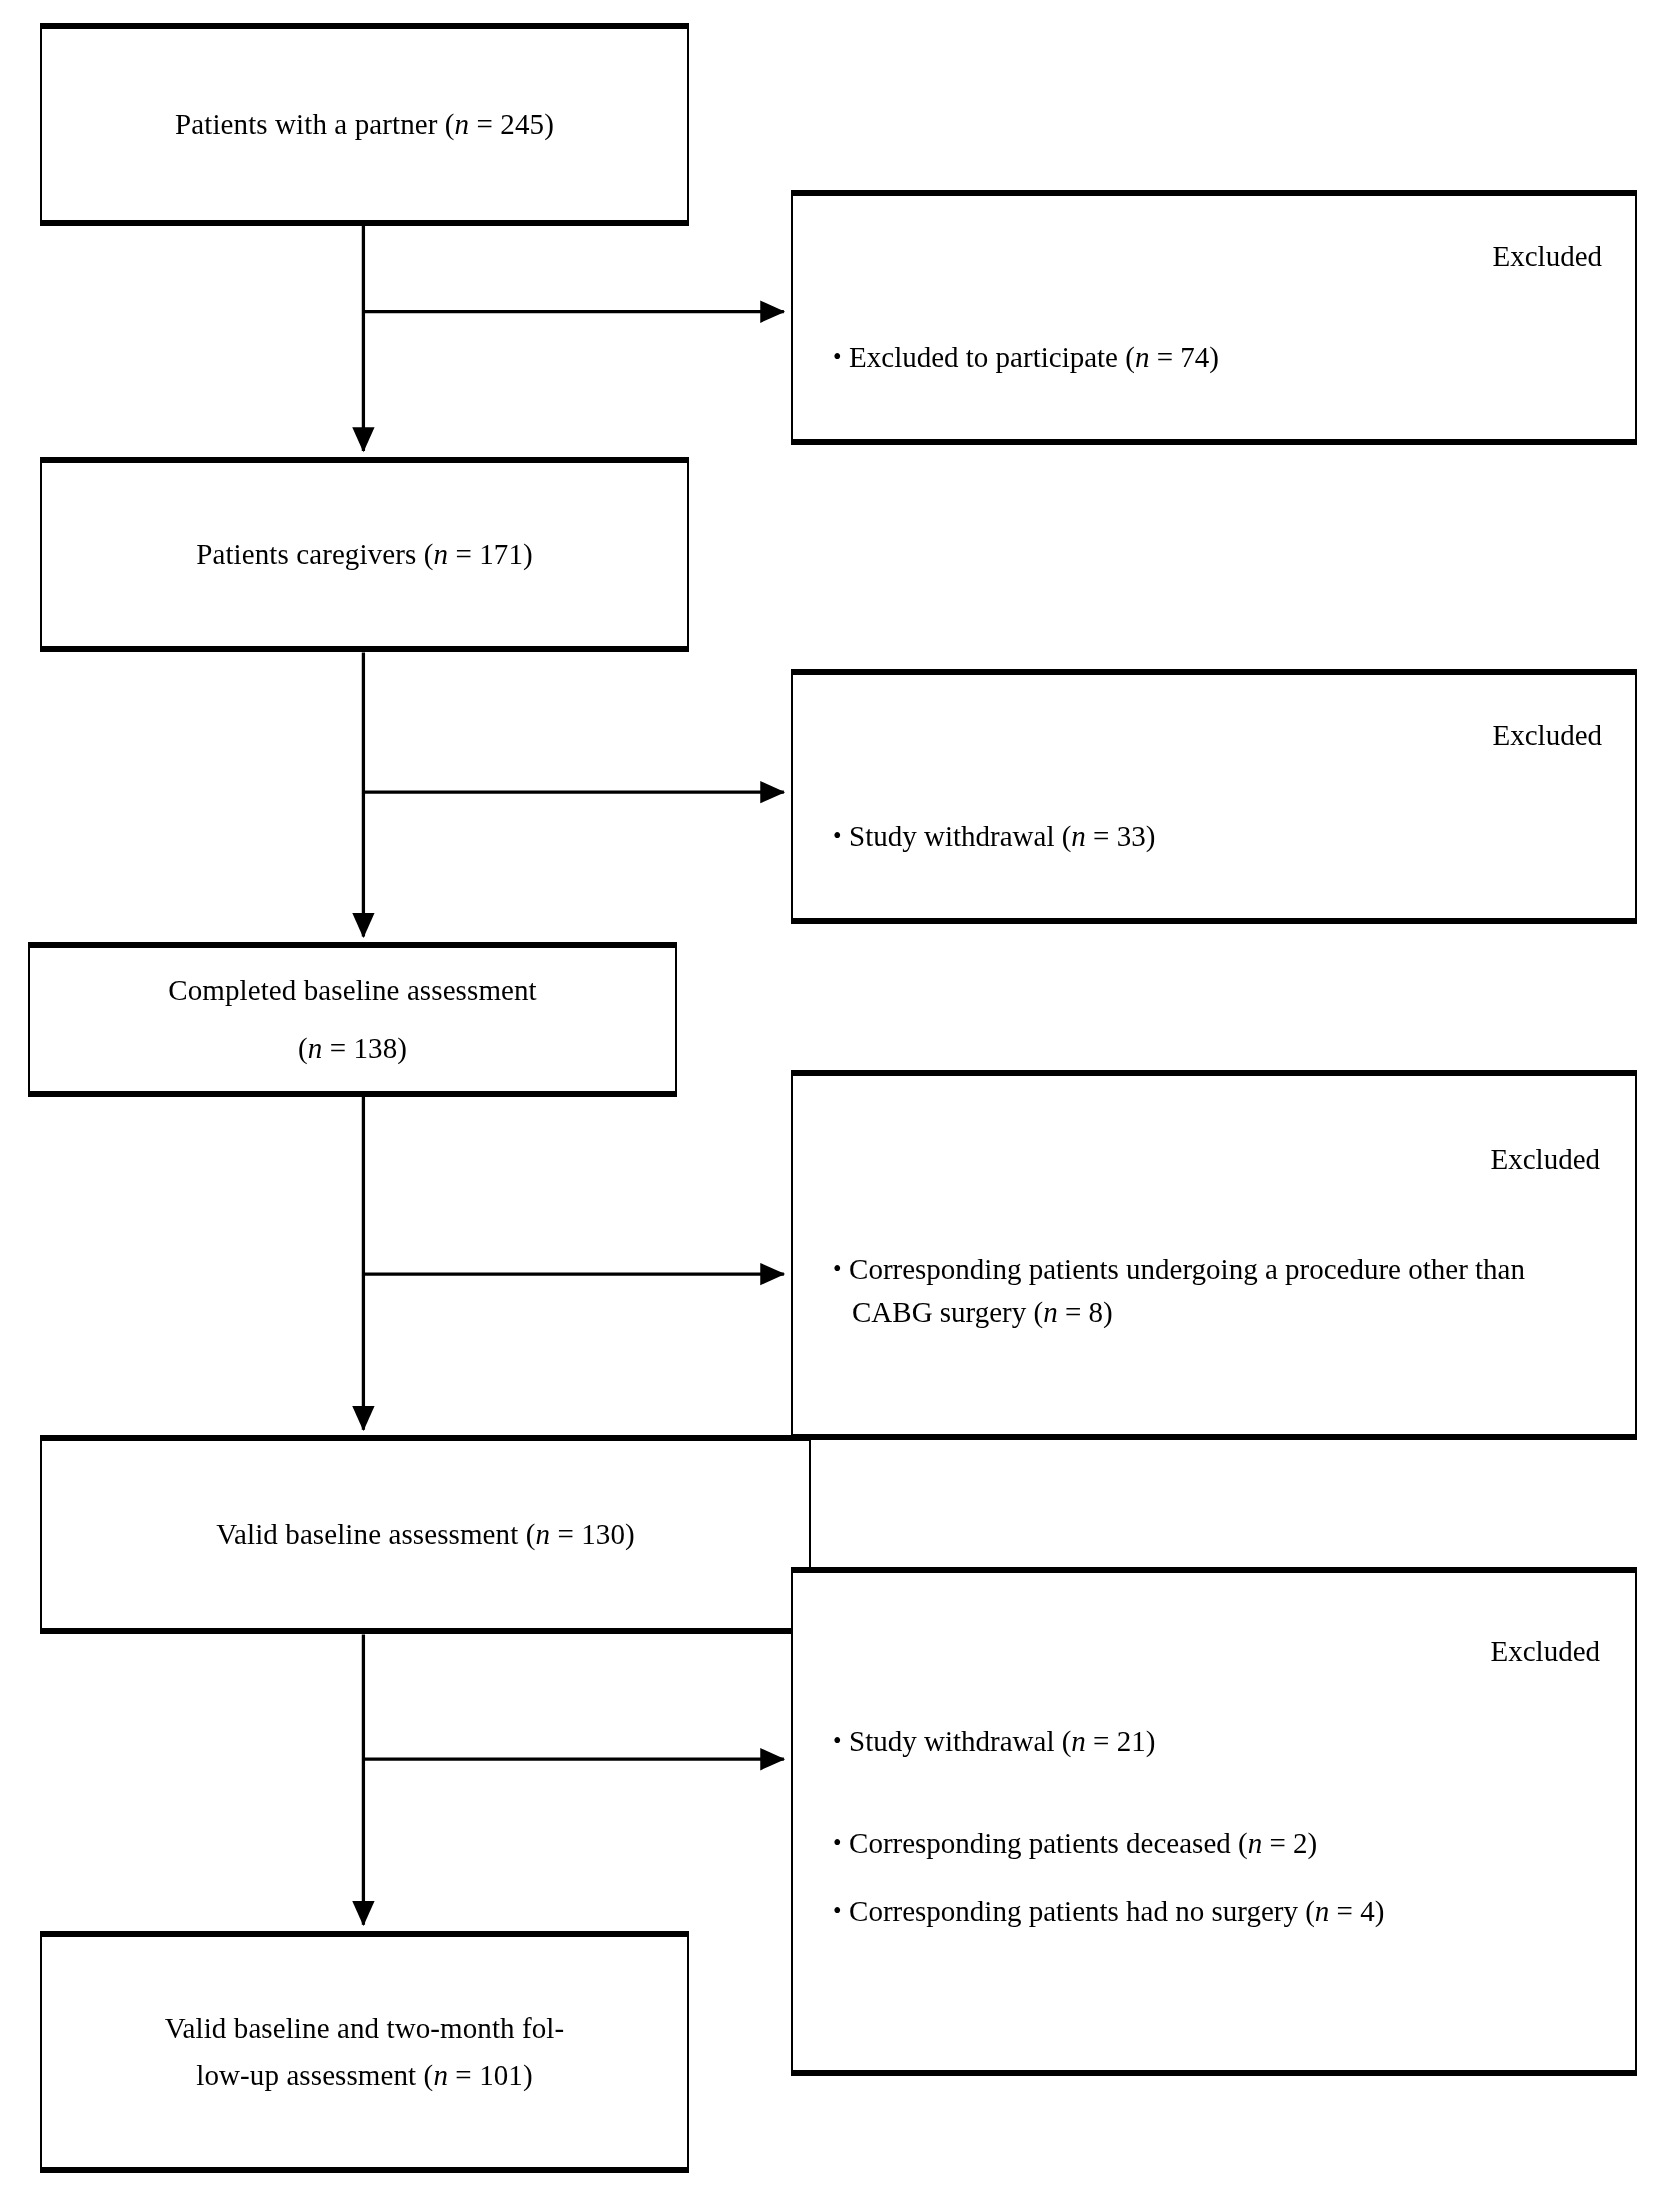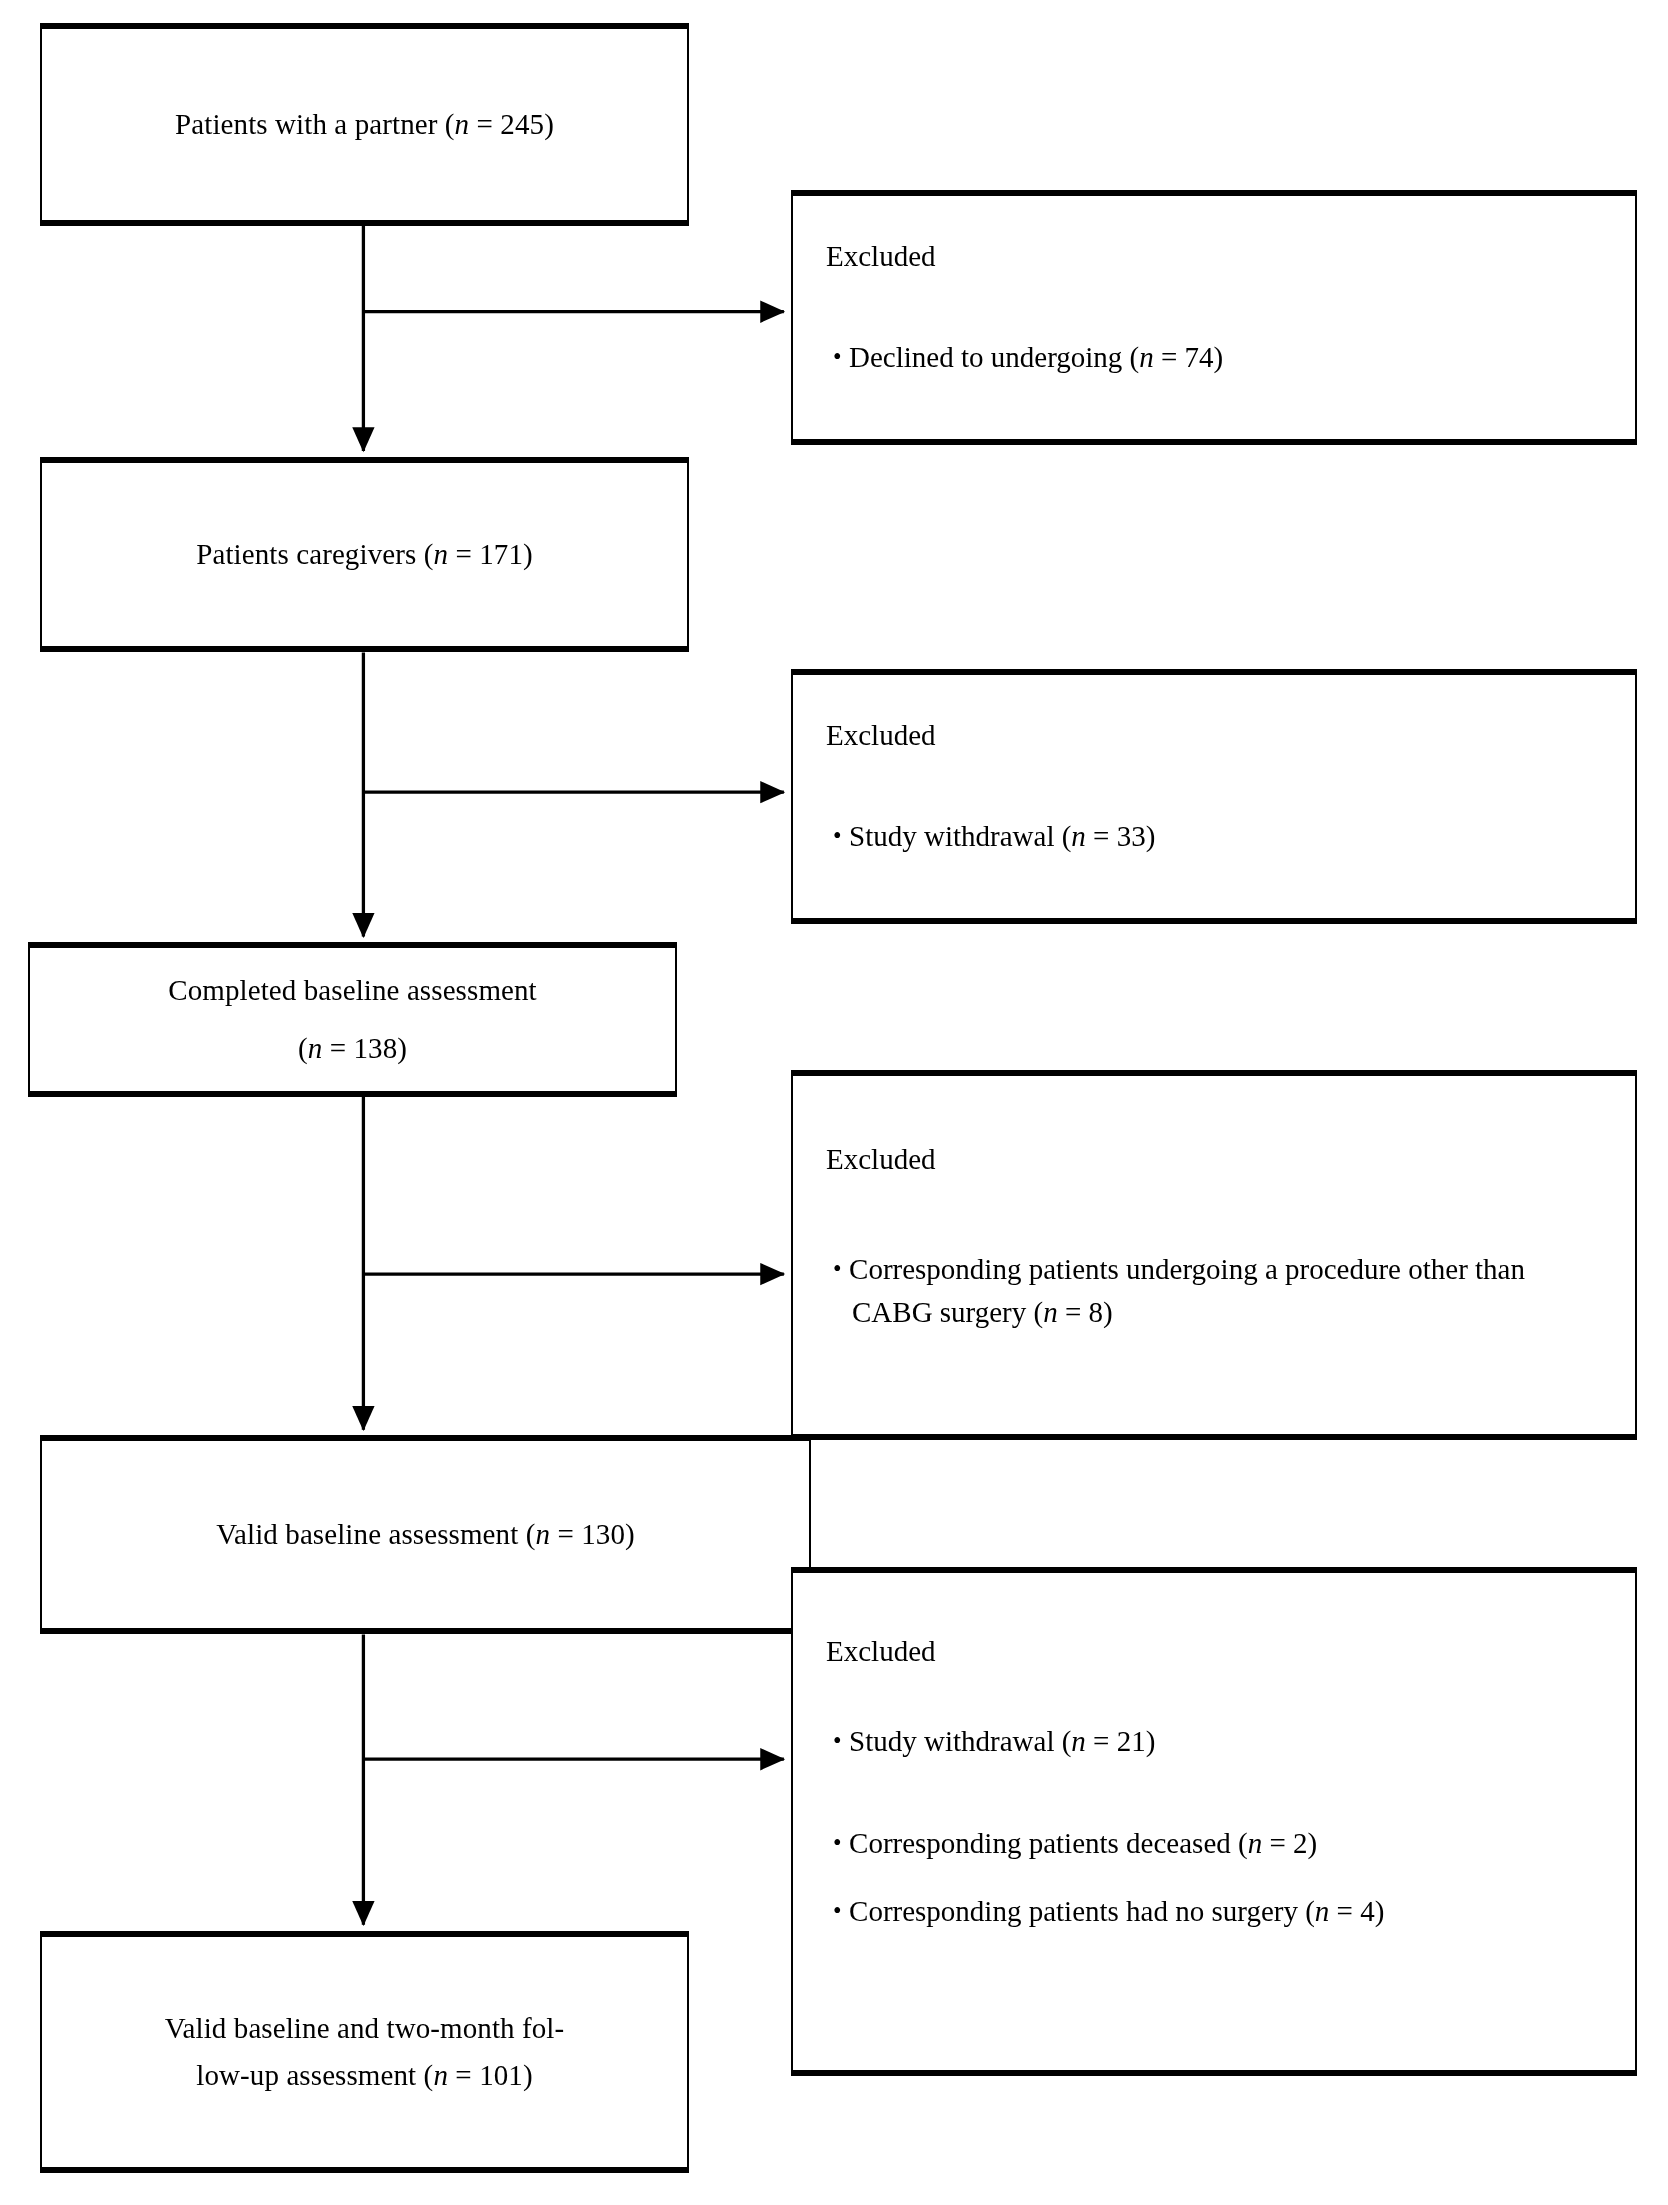--- a/index.html
+++ b/index.html
@@ -43,21 +43,21 @@
   .node-line {
     font-size: 29px;
     line-height: 1.62;
     letter-spacing: 0.1px;
     white-space: nowrap;
   }
 
   .excl-title {
     font-size: 29px;
     line-height: 1.2;
-    text-align: left;
+    text-align: right;
     width: 100%;
   }
   .excl-list {
     margin: 0;
     padding: 0;
     list-style: none;
   }
   .excl-item {
     position: relative;
     font-size: 29px;
@@ -156,21 +156,21 @@
     <div class="node-line">Valid baseline and two-month fol-</div>
     <div class="node-line">
       <span>low-up assessment (</span><span class="nitalic">n</span><span> = 101)</span>
     </div>
   </div>
 
   <div class="node excl" style="left:791px; top:190px; width:846px; height:255px; padding:43px 33px 0 33px;">
     <div class="excl-title">Excluded</div>
     <ul class="excl-list" style="margin-top:62px;">
       <li class="excl-item">
-        <span class="bullet">•</span><span>Declined to undergoing (</span><span class="nitalic">n</span><span> = 74)</span>
+        <span class="bullet">•</span><span>Excluded to participate (</span><span class="nitalic">n</span><span> = 74)</span>
       </li>
     </ul>
   </div>
 
   <div class="node excl" style="left:791px; top:669px; width:846px; height:255px; padding:43px 33px 0 33px;">
     <div class="excl-title">Excluded</div>
     <ul class="excl-list" style="margin-top:62px;">
       <li class="excl-item">
         <span class="bullet">•</span><span>Study withdrawal (</span><span class="nitalic">n</span><span> = 33)</span>
       </li>

